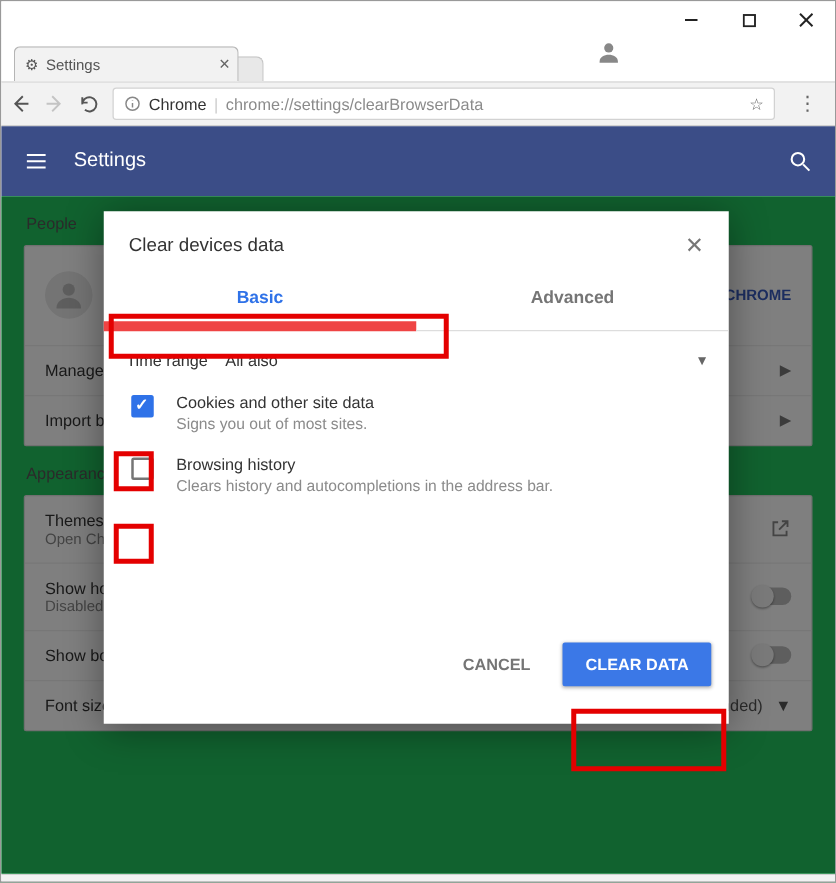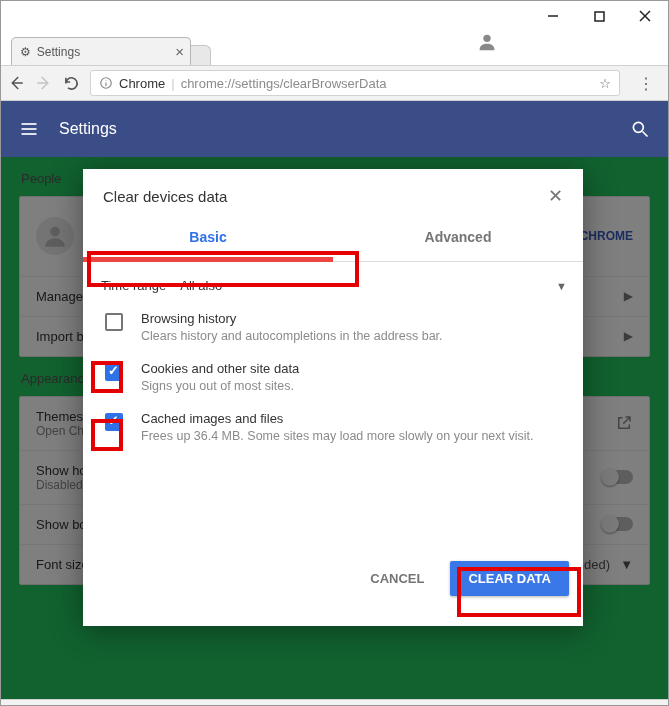--- a/index.html
+++ b/index.html
@@ -41,21 +41,21 @@
   .avatar-circle { width: 38px; height: 38px; border-radius: 50%; background: #e8e8e8; display: flex; align-items: center; justify-content: center; margin-right: 14px; }
   .chrome-badge { margin-left: auto; color: #395bbf; font-weight: bold; font-size: 12px;}
   .launch { margin-left: auto; color: #888; }
 
   .dialog { position: absolute; left: 82px; top: 12px; width: 500px; background: #fff; box-shadow: 0 4px 30px rgba(0,0,0,0.4); z-index: 10; }
   .dialog-header { padding: 16px 20px 12px 20px; display: flex; align-items: center; }
   .dialog-header .dlgtitle { font-size: 15px; color: #333; }
   .dialog-header .close { margin-left: auto; color: #777; font-size: 18px;}
   .dialog-tabs { display: flex; }
   .dialog-tabs .dtab { flex: 1; text-align: center; padding: 10px 0 12px 0; font-size: 14px; font-weight: bold; cursor: pointer; }
-  .dialog-tabs .dtab.active { color: #2f72e8; border-bottom: 5px solid #ef4444; }
+  .dialog-tabs .dtab.active { color: #2f72e8; border-bottom: 8px solid #ef4444; }
   .dialog-tabs .dtab.inactive { color: #757575; border-bottom: 1px solid #ddd; }
   .dialog-body { padding: 10px 6px 0 8px; }
   .timerange { display: flex; align-items: flex-start; padding: 6px 10px; gap: 14px; }
   .timerange .label { font-size: 13px; color: #333; }
   .timerange .selectlike { flex: 1; display: flex; align-items: center; font-size: 13px; color: #333;}
   .timerange .selectlike .caret { margin-left: auto; color: #666; font-size: 11px;}
   .opt { display: flex; align-items: flex-start; gap: 18px; padding: 12px 10px 6px 14px; }
   .opt .chk { width: 18px; height: 18px; border: 2px solid #757575; border-radius: 2px; background: #fff; margin-top: 2px; flex: none; position: relative; }
   .opt .chk.checked { background: #2f72e8; border-color: #2f72e8; }
   .opt .chk.checked::after { content: '✓'; color: #fff; font-size: 13px; font-weight: bold; position: absolute; left: 1px; top: -2px; }
@@ -229,40 +229,33 @@
     <div class="dialog-body">
       <div class="timerange">
         <span class="label">Time range</span>
         <div class="selectlike">
           <span>All also</span>
           <span class="caret">▼</span>
         </div>
       </div>
 
       <div class="opt">
+        <div class="chk checked"></div>
+        <div class="texts">
+          <div class="main">Cookies and other site data</div>
+          <div class="desc">Signs you out of most sites.</div>
+        </div>
+      </div>
+      <div class="opt">
         <div class="chk"></div>
         <div class="texts">
           <div class="main">Browsing history</div>
           <div class="desc">Clears history and autocompletions in the address bar.</div>
         </div>
       </div>
-      <div class="opt">
-        <div class="chk checked"></div>
-        <div class="texts">
-          <div class="main">Cookies and other site data</div>
-          <div class="desc">Signs you out of most sites.</div>
-        </div>
-      </div>
-      <div class="opt">
-        <div class="chk checked"></div>
-        <div class="texts">
-          <div class="main">Cached images and files</div>
-          <div class="desc">Frees up 36.4 MB. Some sites may load more slowly on your next visit.</div>
-        </div>
-      </div>
     </div>
 
     <div class="dialog-actions">
       <span class="btn-cancel">CANCEL</span>
       <span class="btn-clear">CLEAR DATA</span>
     </div>
   </div>
 
   <div class="hl" style="left:86px; top:94px; width:272px; height:36px;"></div>
   <div class="hl" style="left:90px; top:204px; width:32px; height:32px;"></div>

